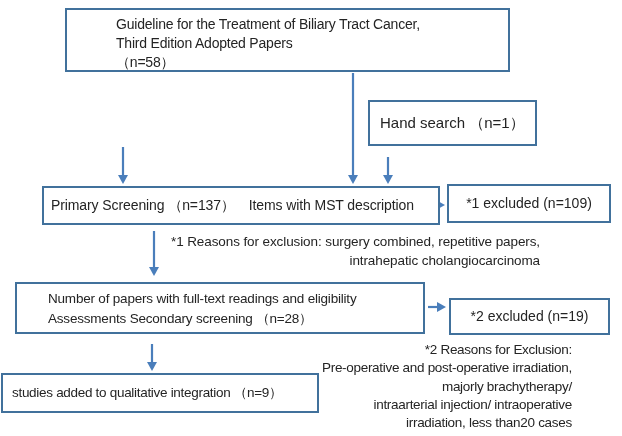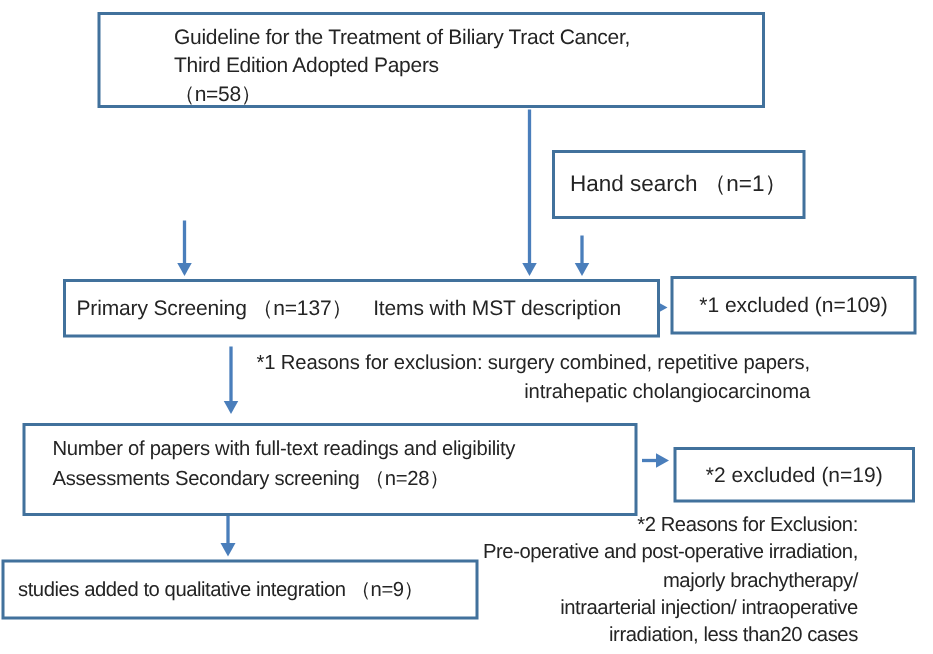--- a/index.html
+++ b/index.html
@@ -27,21 +27,21 @@
     box-sizing:border-box;
   }
   .bl{white-space:nowrap;}
   .note{position:absolute;text-align:right;}
 
   #box-top{left:65px;top:8px;width:445px;height:64px;padding:5px 0 0 49px;font-size:14px;line-height:19px;letter-spacing:-0.2px;}
   #box-db{left:13px;top:93px;width:322px;height:51px;padding:4px 0 0 30px;font-size:14.5px;line-height:20px;letter-spacing:-0.1px;}
   #box-hand{left:368px;top:100px;width:169px;height:46px;font-size:15px;line-height:42px;padding-left:10px;}
   #box-primary{left:10px;top:186px;width:398px;height:39px;font-size:14px;line-height:35px;padding-left:7px;letter-spacing:-0.1px;margin-left:32px;}
   #box-ex1{left:447px;top:184px;width:164px;height:39px;font-size:14px;line-height:35px;text-align:center;}
-  #box-secondary{left:15px;top:282px;width:410px;height:62px;padding:5px 0 0 18px;font-size:13.5px;line-height:20px;letter-spacing:-0.2px;}
+  #box-secondary{left:15px;top:282px;width:410px;height:52px;padding:5px 0 0 31px;font-size:13.5px;line-height:20px;letter-spacing:-0.2px;}
   #box-ex2{left:449px;top:286px;width:161px;height:37px;font-size:14px;line-height:33px;text-align:center;margin-top:12px;}
   #box-final{left:1px;top:373px;width:318px;height:40px;font-size:13.5px;line-height:36px;padding-left:9px;letter-spacing:-0.3px;}
 
   #note-r1{left:171px;top:233px;font-size:13.5px;line-height:18.5px;letter-spacing:-0.1px;}
   #note-r2{left:322px;top:341px;font-size:13.5px;line-height:18.3px;letter-spacing:-0.3px;}
 </style>
 </head>
 <body>
 
 <div class="canvas">

